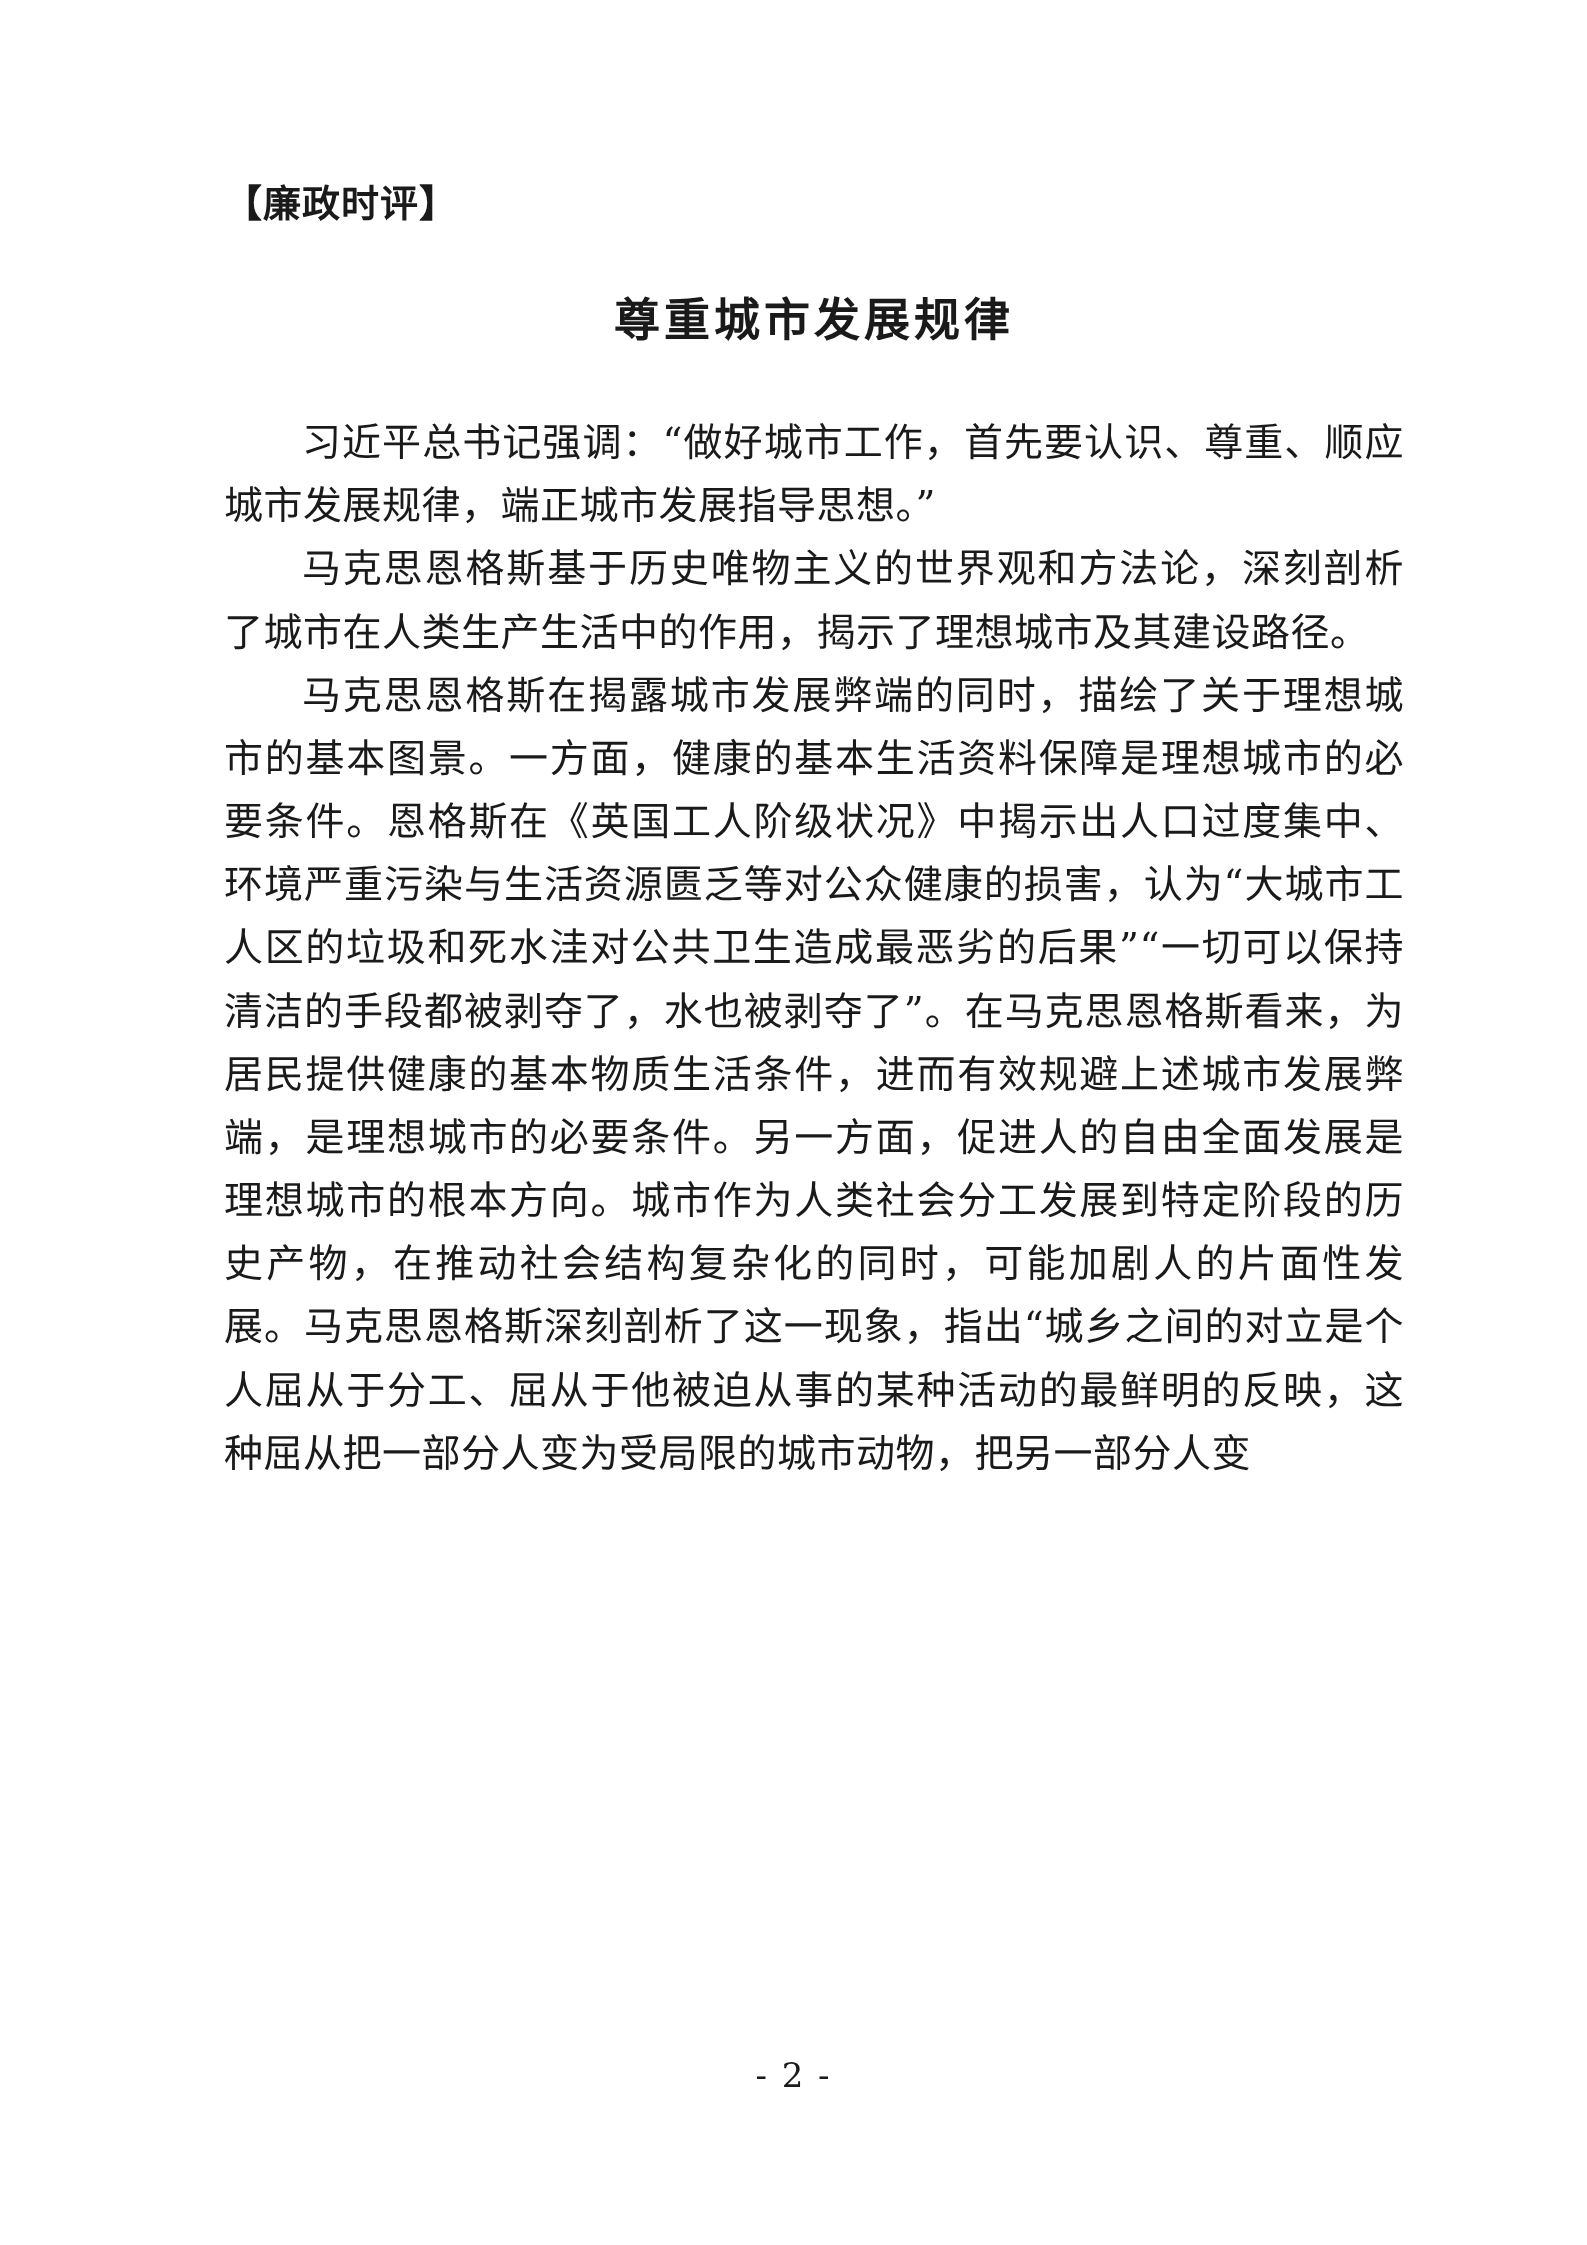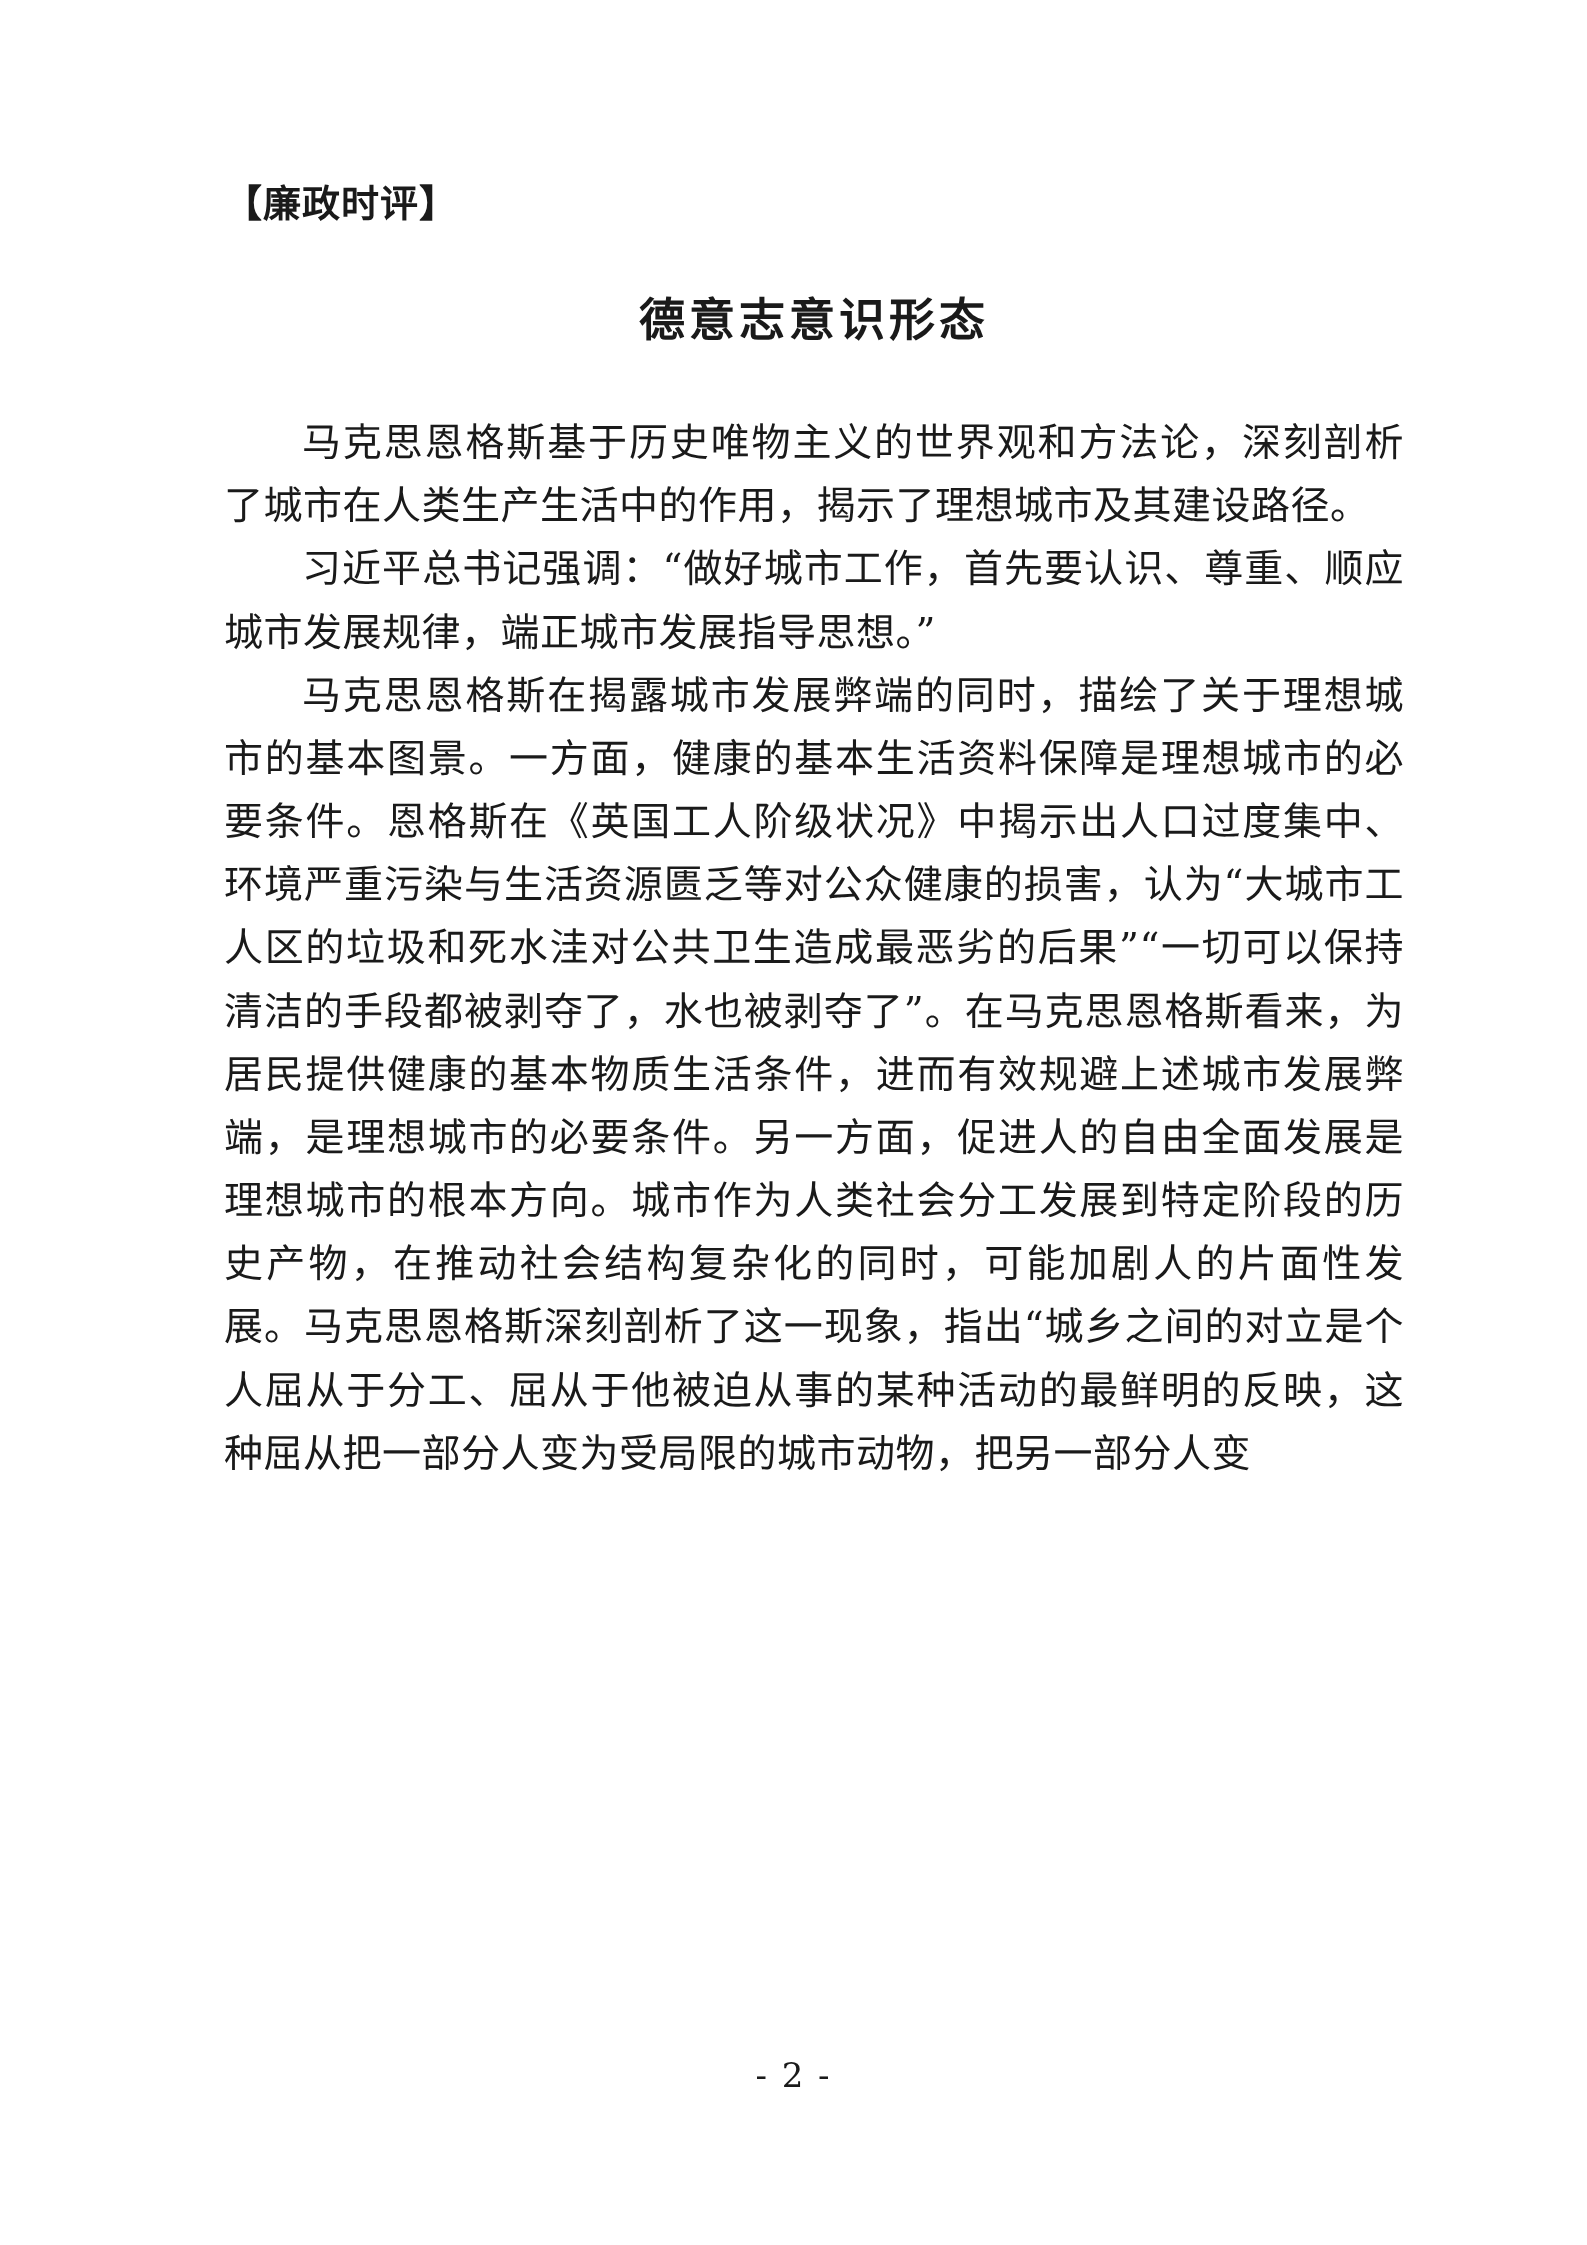--- a/index.html
+++ b/index.html
@@ -67,25 +67,25 @@
 </style>
 </head>
 <body>
 
 <div class="page">
 
   <div class="content">
 
     <div class="category">【廉政时评】</div>
 
-    <h1 class="doc-title">德意志意识形态</h1>
+    <h1 class="doc-title">尊重城市发展规律</h1>
 
     <div class="body-text">
+      <p>习近平总书记强调：“做好城市工作，首先要认识、尊重、顺应城市发展规律，端正城市发展指导思想。”</p>
       <p>马克思恩格斯基于历史唯物主义的世界观和方法论，深刻剖析了城市在人类生产生活中的作用，揭示了理想城市及其建设路径。</p>
-      <p>习近平总书记强调：“做好城市工作，首先要认识、尊重、顺应城市发展规律，端正城市发展指导思想。”</p>
       <p>马克思恩格斯在揭露城市发展弊端的同时，描绘了关于理想城市的基本图景。一方面，健康的基本生活资料保障是理想城市的必要条件。恩格斯在《英国工人阶级状况》中揭示出人口过度集中、环境严重污染与生活资源匮乏等对公众健康的损害，认为“大城市工人区的垃圾和死水洼对公共卫生造成最恶劣的后果”“一切可以保持清洁的手段都被剥夺了，水也被剥夺了”。在马克思恩格斯看来，为居民提供健康的基本物质生活条件，进而有效规避上述城市发展弊端，是理想城市的必要条件。另一方面，促进人的自由全面发展是理想城市的根本方向。城市作为人类社会分工发展到特定阶段的历史产物，在推动社会结构复杂化的同时，可能加剧人的片面性发展。马克思恩格斯深刻剖析了这一现象，指出“城乡之间的对立是个人屈从于分工、屈从于他被迫从事的某种活动的最鲜明的反映，这种屈从把一部分人变为受局限的城市动物，把另一部分人变</p>
     </div>
 
   </div>
 
   <div class="page-number">- 2 -</div>
 
 </div>
 
 </body></html>

